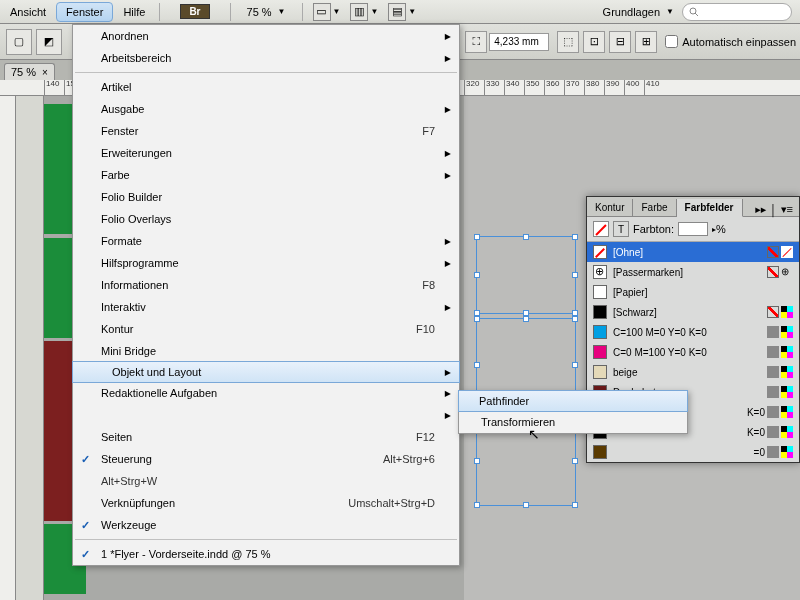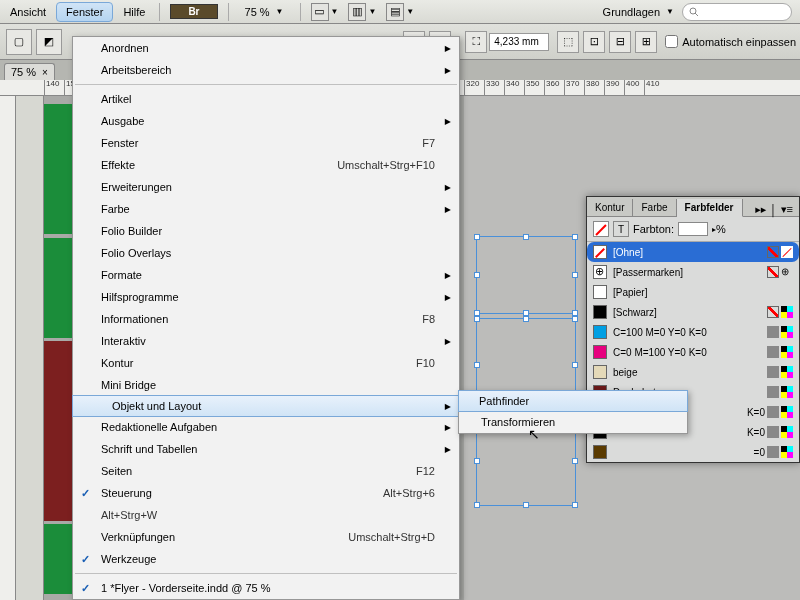--- a/index.html
+++ b/index.html
@@ -2,21 +2,21 @@
 <html><head>
 <meta charset="utf-8">
 <style>
 * { margin:0; padding:0; box-sizing:border-box; font-family:"Segoe UI",Tahoma,sans-serif; font-size:11px; }
 body { background:#a9aaa7; width:800px; height:600px; overflow:hidden; position:relative; }
 
 .menubar { background:linear-gradient(#e9eae5,#d9dad4); height:24px; display:flex; align-items:center; border-bottom:1px solid #888; }
 .menu-item { padding:4px 10px; cursor:default; }
 .menu-item.active { background:linear-gradient(#d0e4f6,#b5d4f0); border:1px solid #7aa8d8; border-radius:4px; padding:3px 9px; }
 .menu-sep { width:1px; height:18px; background:#aaa; margin:0 4px; }
-.br-icon { background:#5a4a2a; color:#fff; padding:1px 17px; font-weight:bold; border:1px solid #333; margin:0 6px; font-size:10px; }
+.br-icon { background:#5a4a2a; color:#fff; padding:1px 8px; font-weight:bold; border:1px solid #333; margin:0 16px; font-size:10px; }
 .zoom-dd { margin:0 8px; padding:1px 4px; display:flex; align-items:center; }
 .zoom-dd .arr { font-size:8px; margin-left:6px; }
 .tbicon { width:18px; height:18px; border:1px solid #888; background:#e4e4e0; margin:0 2px; display:inline-flex; align-items:center; justify-content:center; }
 .tbgroup { display:flex; margin:0 4px; }
 .workspace-dd { margin-left:auto; margin-right:8px; display:flex; align-items:center; }
 .workspace-dd .arr { font-size:8px; margin-left:6px; }
 .search-box { width:110px; height:18px; background:#fff; border:1px solid #aaa; border-radius:9px; margin-right:8px; display:flex; align-items:center; padding:0 6px; }
 .search-box svg { width:10px; height:10px; }
 
 .toolbar2 { background:linear-gradient(#e0e1dc,#cfd0ca); height:36px; border-bottom:1px solid #888; display:flex; align-items:center; padding:0 4px; }
@@ -46,21 +46,21 @@
 .green3 { top:428px; height:70px; background:#1b8d3a; }
 
 .page-gray { position:absolute; left:420px; top:0; width:360px; height:504px; background:#bcbcba; }
 .selection { position:absolute; border:1px solid #4a90d9; }
 .selection .handle { position:absolute; width:6px; height:6px; background:#fff; border:1px solid #4a90d9; }
 .h-tl { top:-3px; left:-3px; } .h-tr { top:-3px; right:-3px; }
 .h-bl { bottom:-3px; left:-3px; } .h-br { bottom:-3px; right:-3px; }
 .h-tm { top:-3px; left:50%; margin-left:-3px; } .h-bm { bottom:-3px; left:50%; margin-left:-3px; }
 .h-lm { left:-3px; top:50%; margin-top:-3px; } .h-rm { right:-3px; top:50%; margin-top:-3px; }
 
-.dropdown { position:absolute; top:36px; left:72px; width:388px; background:#f2f2f2; border:1px solid #979797; box-shadow:2px 2px 6px rgba(0,0,0,0.3); z-index:100; }
+.dropdown { position:absolute; top:24px; left:72px; width:388px; background:#f2f2f2; border:1px solid #979797; box-shadow:2px 2px 6px rgba(0,0,0,0.3); z-index:100; }
 .dd-row { height:22px; display:flex; align-items:center; padding:0 24px 0 28px; cursor:default; position:relative; }
 .dd-row.highlight { background:linear-gradient(#e8f1fb,#d0e4f6); border:1px solid #7aa8d8; margin:-1px;padding-left:39px; }
 .dd-row .lbl { flex:1; }
 .dd-row .sc { color:#333; }
 .dd-row .arr { position:absolute; right:8px; font-size:8px; }
 .dd-row .chk-mark { position:absolute; left:8px; color:#1a5fb4; font-weight:bold; }
 .dd-sep { height:1px; background:#c0c0c0; margin:3px 2px; }
 
 .submenu { position:absolute; top:390px; left:458px; width:230px; background:#f2f2f2; border:1px solid #979797; box-shadow:2px 2px 6px rgba(0,0,0,0.3); z-index:101; }
 .sm-row { height:22px; display:flex; align-items:center; padding:0 12px 0 22px; cursor:default; }
@@ -71,21 +71,21 @@
 
 .panel { position:absolute; right:0; top:196px; width:214px; background:#dadbda; border:1px solid #333; box-shadow:0 0 8px rgba(0,0,0,0.4); z-index:50; }
 .panel-tabs { display:flex; background:#c8c9c5; border-bottom:1px solid #888; height:20px; align-items:flex-end; }
 .ptab { padding:3px 8px; font-size:10px; border-right:1px solid #888; }
 .ptab.active { background:#dadbda; font-weight:bold; border-bottom:1px solid #dadbda; margin-bottom:-1px; }
 .panel-flyout { margin-left:auto; padding:0 4px; font-size:8px; display:flex; align-items:center; }
 .panel-flyout span { margin:0 2px; }
 .panel-ctrl { display:flex; align-items:center; padding:4px 6px; border-bottom:1px solid #aaa; font-size:10px; }
 .panel-ctrl .sw-icon { width:16px; height:16px; border:1px solid #888; margin-right:4px; }
 .panel-ctrl .tint-val { background:#fff; border:1px solid #888; width:30px; height:14px; margin:0 4px; }
-.sw-row { display:flex; align-items:center; height:20px; padding:0 6px; cursor:default;border-radius:7px; }
+.sw-row { display:flex; align-items:center; height:20px; padding:0 6px; cursor:default; }
 .sw-row.sel { background:#2a6dd4; color:#fff; }
 .sw-row .chip { width:14px; height:14px; border:1px solid #666; margin-right:6px; flex-shrink:0; }
 .sw-row .name { flex:1; font-size:10px; overflow:hidden; white-space:nowrap; }
 .sw-row .ic { width:12px; height:12px; margin-left:2px; flex-shrink:0; }
 .chip.none { background:#fff; position:relative; }
 .chip.none::after { content:""; position:absolute; left:0; right:0; top:50%; border-top:2px solid red; transform:rotate(-45deg); }
 .chip.reg { background:#fff; position:relative; }
 .chip.reg::after { content:"⊕"; position:absolute; left:1px; top:-1px; font-size:11px; }
 .ic.noedit { background:linear-gradient(45deg,transparent 40%,red 40%,red 60%,transparent 60%); border:1px solid #666; }
 .ic.cmyk { background:conic-gradient(#0ff 0 25%,#f0f 25% 50%,#ff0 50% 75%,#000 75% 100%); }
@@ -254,24 +254,20 @@
     </div>
     <div class="dd-row">
       <span class="lbl">Ausgabe</span>
       <span class="arr">▶</span>
     </div>
     <div class="dd-row">
       <span class="lbl">Fenster</span>
       <span class="sc">F7</span>
     </div>
     <div class="dd-row">
-      <span class="lbl">Effekte</span>
-      <span class="sc">Umschalt+Strg+F10</span>
-    </div>
-    <div class="dd-row">
       <span class="lbl">Erweiterungen</span>
       <span class="arr">▶</span>
     </div>
     <div class="dd-row">
       <span class="lbl">Farbe</span>
       <span class="arr">▶</span>
     </div>
     <div class="dd-row">
       <span class="lbl">Folio Builder</span>
     </div>
@@ -303,21 +299,20 @@
     </div>
     <div class="dd-row highlight">
       <span class="lbl">Objekt und Layout</span>
       <span class="arr">▶</span>
     </div>
     <div class="dd-row">
       <span class="lbl">Redaktionelle Aufgaben</span>
       <span class="arr">▶</span>
     </div>
     <div class="dd-row">
-      <span class="lbl">Schrift und Tabellen</span>
       <span class="arr">▶</span>
     </div>
     <div class="dd-row">
       <span class="lbl">Seiten</span>
       <span class="sc">F12</span>
     </div>
     <div class="dd-row">
       <span class="chk-mark">✓</span>
       <span class="lbl">Steuerung</span>
       <span class="sc">Alt+Strg+6</span>

